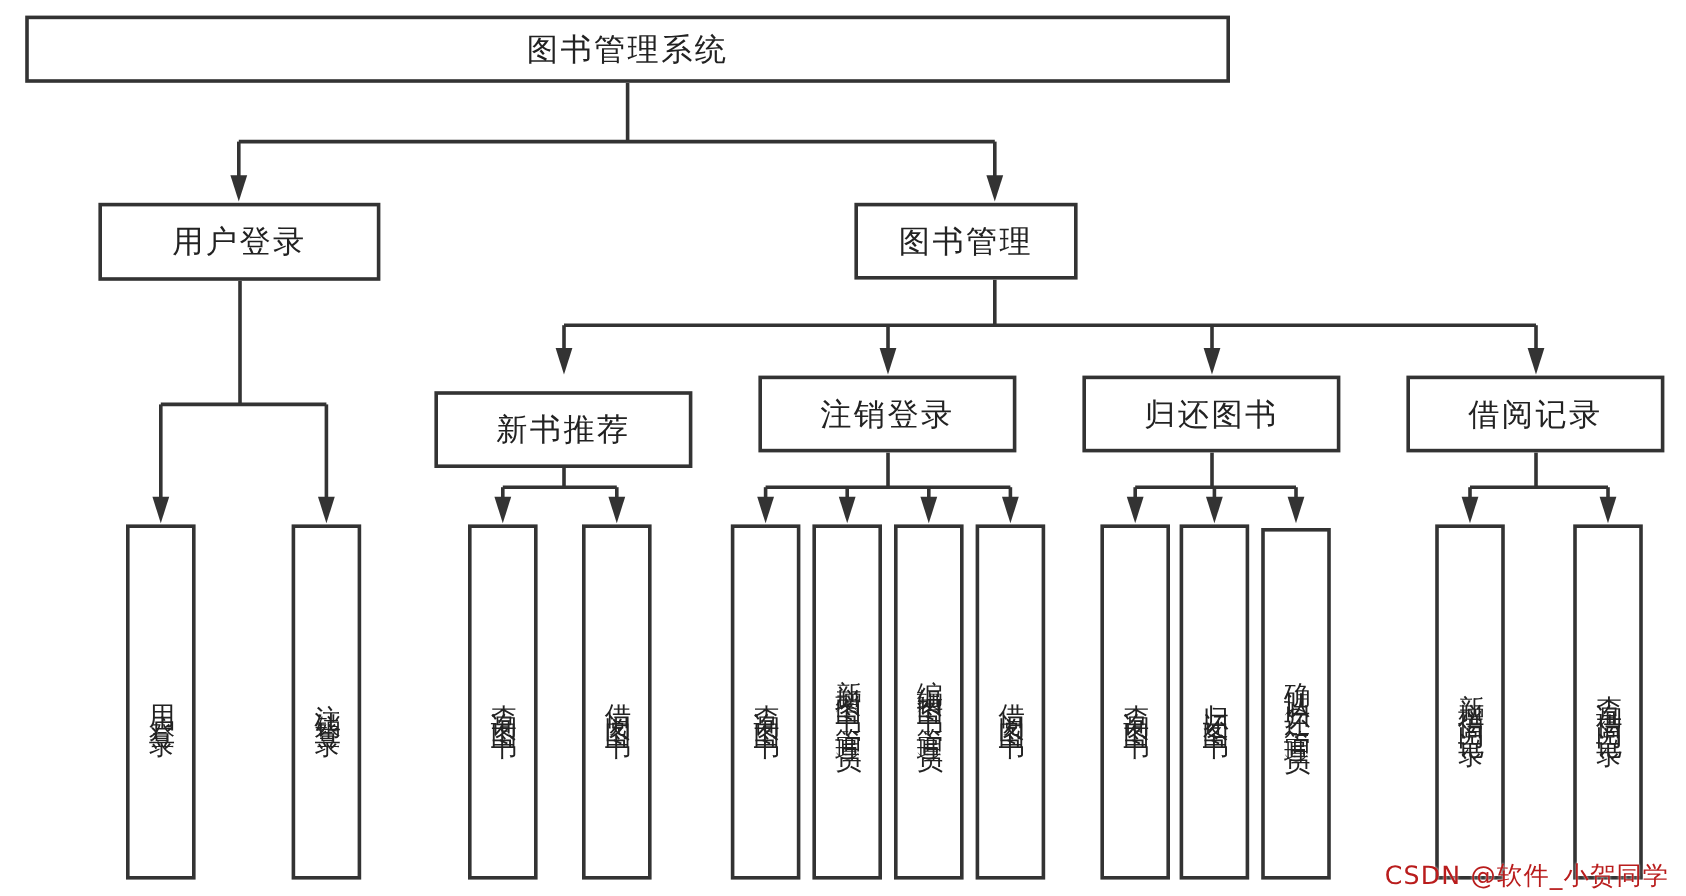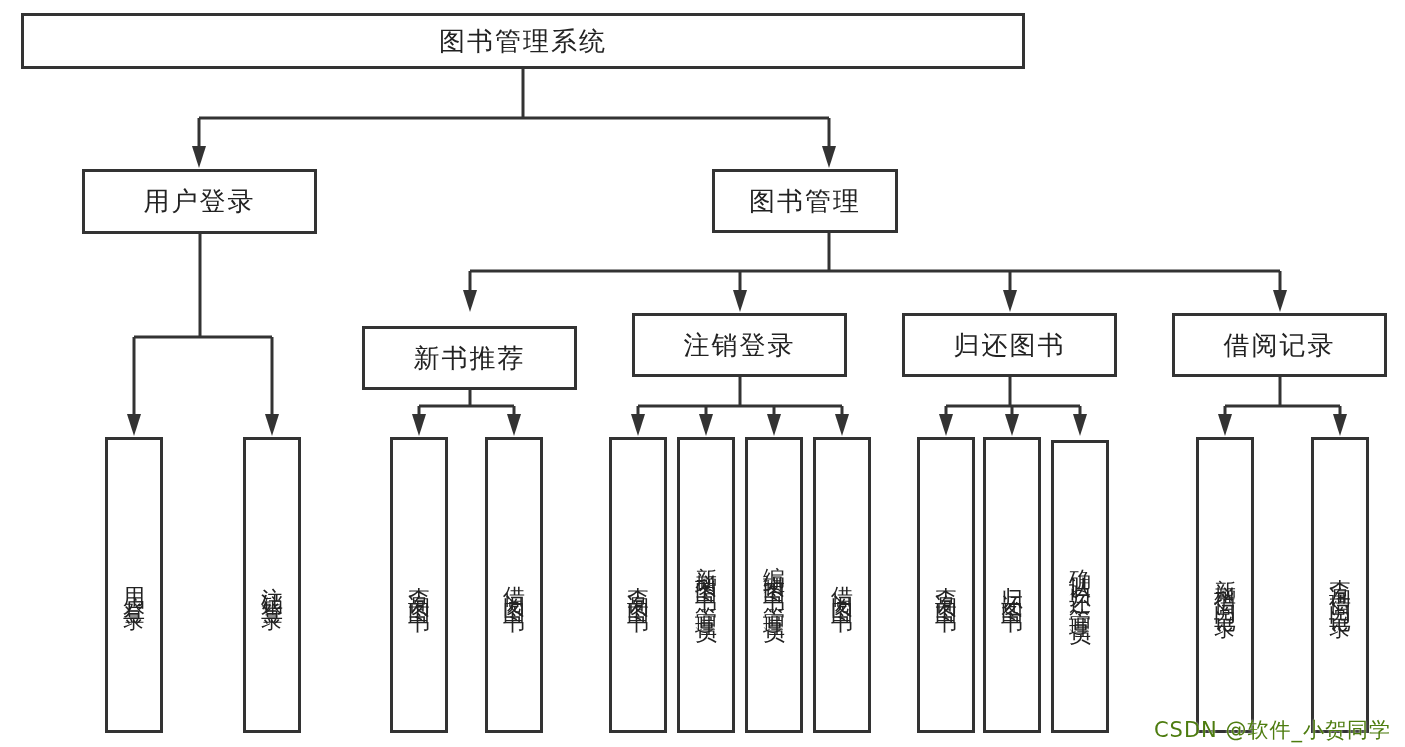--- a/index.html
+++ b/index.html
@@ -36,21 +36,21 @@
     writing-mode:vertical-rl;
     text-orientation:mixed;
     letter-spacing:8px;
     line-height:1;
     white-space:nowrap;
   }
   .watermark{
     position:absolute;
     right:14px;bottom:3px;
     font-size:21px;
-    color:#4d7c0f;
+    color:#b91c1c;
     letter-spacing:1px;
     z-index:3;
     text-shadow:0 0 2px #ffffff;
   }
 </style>
 </head>
 <body>
 
 <div class="canvas">
 

